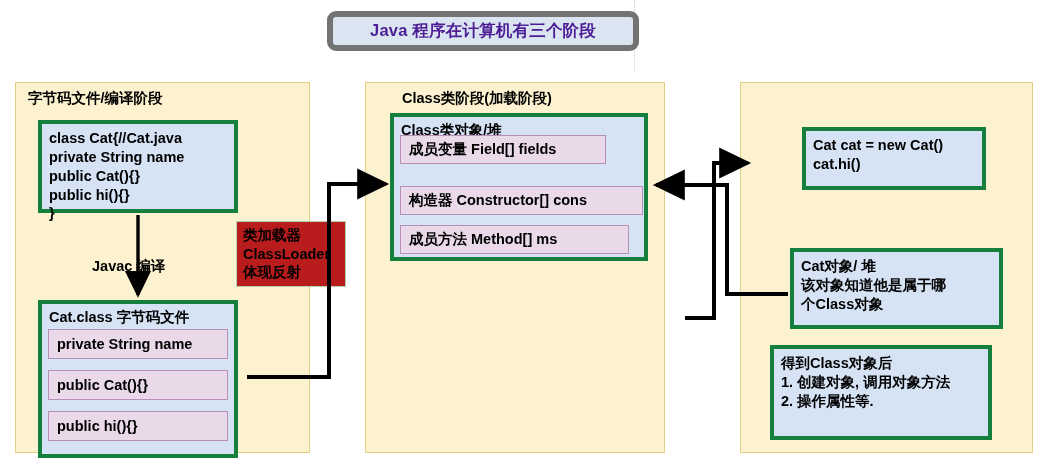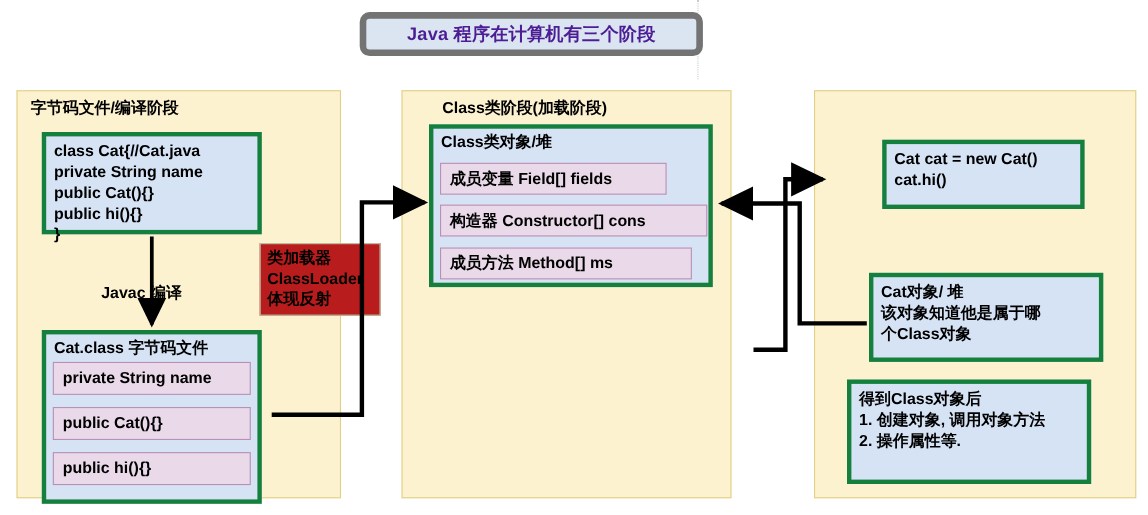--- a/index.html
+++ b/index.html
@@ -105,21 +105,21 @@
   </div>
 
   <div class="stage" style="left:365px; top:82px; width:300px; height:371px;"></div>
   <div class="stage-title" style="left:390px; top:89px;margin-left:12px;">Class类阶段(加载阶段)</div>
 
   <div class="bluebox" style="left:390px; top:113px; width:258px; height:148px;">
     <div class="lines" style="padding:4px 7px 0 7px;">
       <div>Class类对象/堆</div>
     </div>
   </div>
-  <div class="purple" style="left:400px; top:148px; width:206px; height:29px;">成员变量 Field[] fields</div>
+  <div class="purple" style="left:400px; top:135px; width:206px; height:29px;">成员变量 Field[] fields</div>
   <div class="purple" style="left:400px; top:186px; width:243px; height:29px;text-align:right;">构造器 Constructor[] cons</div>
   <div class="purple" style="left:400px; top:225px; width:229px; height:29px;">成员方法 Method[] ms</div>
 
   <div class="stage" style="left:740px; top:82px; width:293px; height:371px;"></div>
 
   <div class="bluebox" style="left:758px; top:127px; width:184px; height:63px;margin-left:44px;">
     <div class="lines">
       <div>Cat cat = new Cat()</div>
       <div>cat.hi()</div>
     </div>

